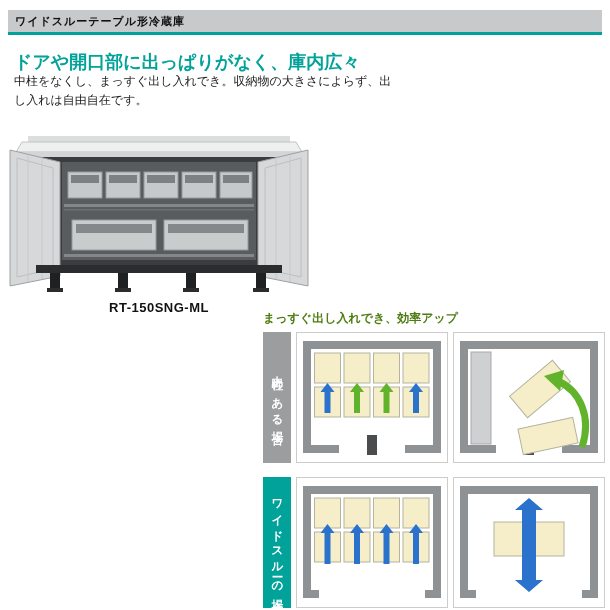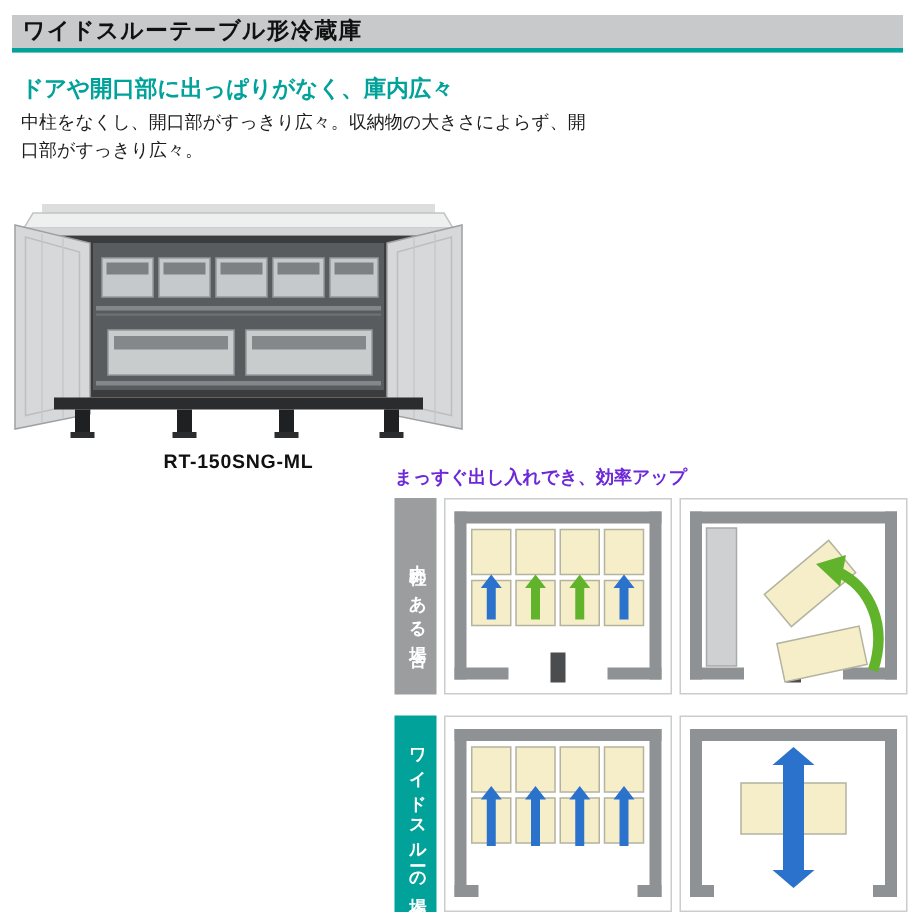--- a/index.html
+++ b/index.html
@@ -6,37 +6,37 @@
   body{
     width:610px;height:610px;position:relative;background:#ffffff;
     font-family:"Liberation Sans","DejaVu Sans",sans-serif;color:#222;
     overflow:hidden;
   }
   .header-bar{
     position:absolute;left:8px;top:10px;width:594px;height:25px;
     background:#c8c9ca;border-bottom:3px solid #00a29a;box-sizing:border-box;
   }
   .header-bar .title{
-    font-size:15px;font-weight:bold;color:#111;line-height:22px;padding-left:7px;
+    font-size:11px;font-weight:bold;color:#111;line-height:22px;padding-left:7px;
     letter-spacing:1px;
   }
   .subtitle{
-    position:absolute;left:14px;top:50px;font-size:15px;font-weight:bold;color:#00a29a;
+    position:absolute;left:14px;top:50px;font-size:18px;font-weight:bold;color:#00a29a;
   }
   .body-text{
     position:absolute;left:14px;top:72px;width:380px;font-size:12px;line-height:1.6;color:#1c1c1c;
     word-break:break-all;
   }
   .product-figure{position:absolute;left:8px;top:126px;width:302px;height:172px;}
   .model-caption{
     position:absolute;left:8px;top:300px;width:302px;text-align:center;
     font-size:13px;font-weight:bold;color:#111;letter-spacing:.5px;
   }
   .feature-heading{
-    position:absolute;left:263px;top:310px;font-size:12px;font-weight:bold;color:#6d28d9;text-align:center;
+    position:absolute;left:263px;top:310px;font-size:12px;font-weight:bold;color:#4d7c0f;text-align:center;
   }
   .diagram-area{position:absolute;left:263px;top:332px;width:345px;}
   .diagram-row{display:flex;gap:5px;height:131px;margin-bottom:14px;}
   .row-label{
     width:28px;display:flex;align-items:center;justify-content:center;
     color:#fff;font-size:11.5px;font-weight:bold;
     writing-mode:vertical-rl;text-orientation:upright;letter-spacing:3px;
   }
   .row-label.gray{background:#9b9d9e;}
   .row-label.teal{background:#00a29a;}
@@ -46,21 +46,21 @@
   }
 </style>
 </head>
 <body>
 
 <div class="header-bar">
   <div class="title">ワイドスルーテーブル形冷蔵庫</div>
 </div>
 
 <div class="subtitle">ドアや開口部に出っぱりがなく、庫内広々</div>
-<div class="body-text">中柱をなくし、開口部がすっきり広々。収納物の大きさによらず、開口部がすっきり広々。</div>
+<div class="body-text">中柱をなくし、まっすぐ出し入れでき。収納物の大きさによらず、出し入れは自由自在です。</div>
 
 <div class="product-figure">
   <svg width="302" height="172" viewBox="0 0 302 172">
 
     <rect x="20" y="10" width="262" height="6" fill="#dcdddd"></rect>
 
     <polygon points="14,16 288,16 294,26 8,26" fill="#eef0f0" stroke="#c2c3c4" stroke-width="1"></polygon>
     <rect x="8" y="26" width="286" height="5" fill="#d4d5d6"></rect>
 
     <rect x="28" y="31" width="246" height="108" fill="#3a3c3e"></rect>

